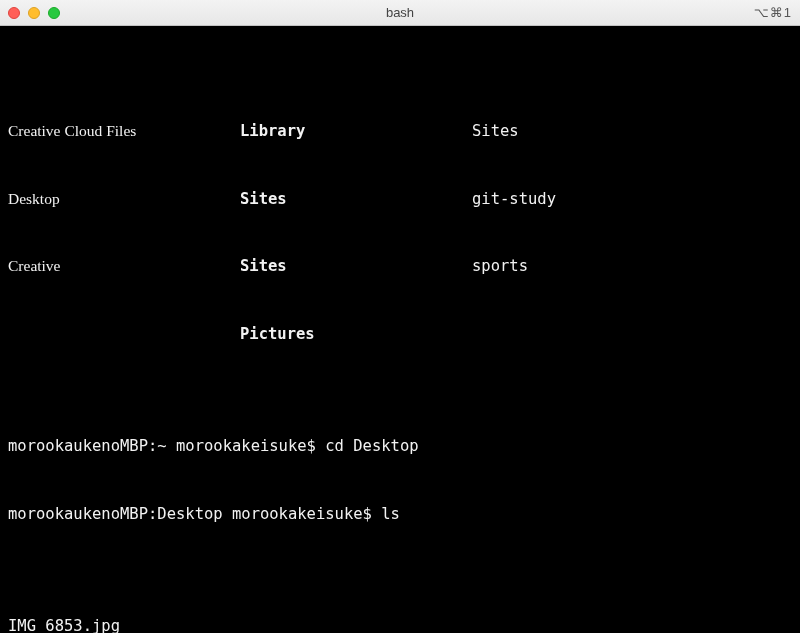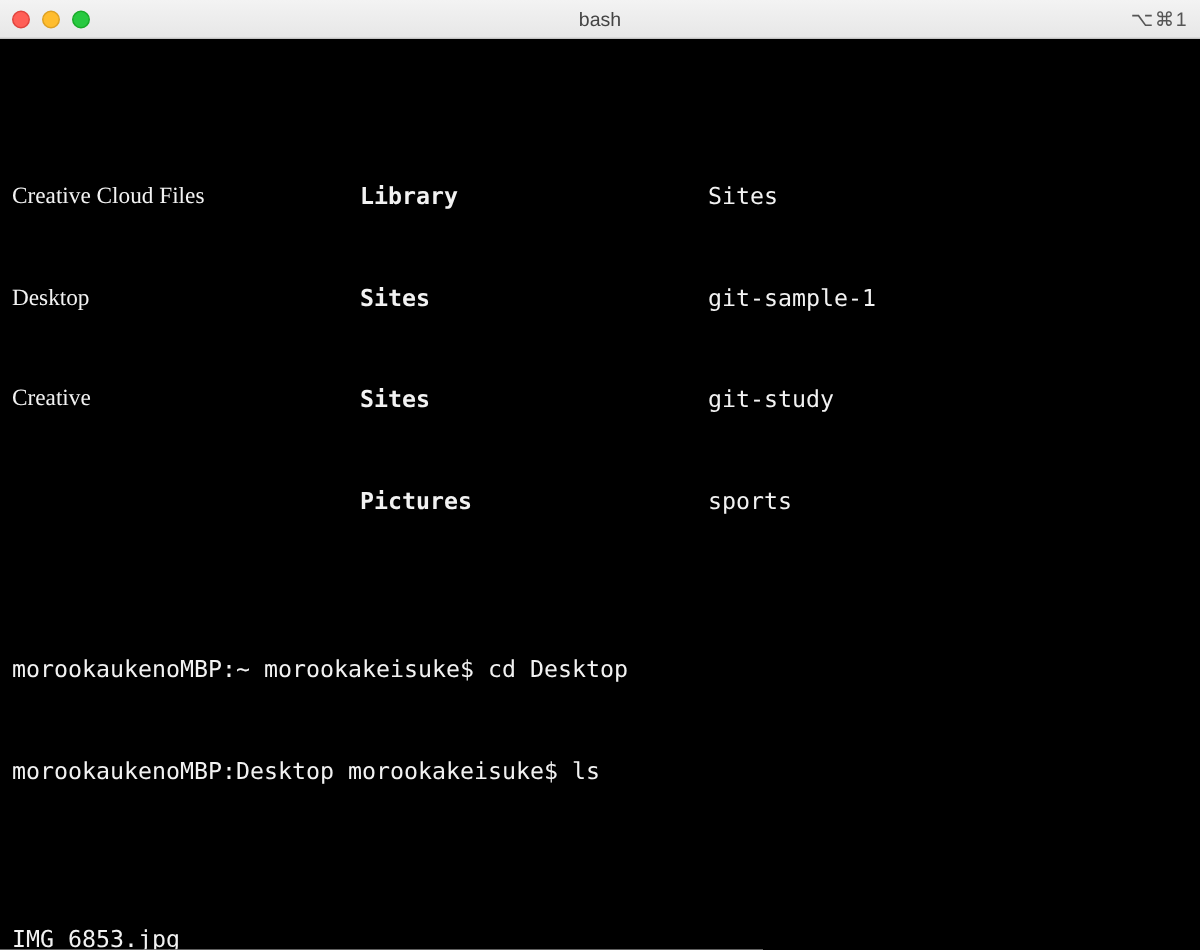--- a/index.html
+++ b/index.html
@@ -90,21 +90,20 @@
       <span class="line">Creative</span>
     </div>
     <div class="col col2">
       <span class="line">Library</span>
       <span class="line">Sites</span>
       <span class="line">Sites</span>
       <span class="line">Pictures</span>
     </div>
     <div class="col col3">
       <span class="line">Sites</span>
-      <span class="line">git-sample-1</span>
       <span class="line">git-study</span>
       <span class="line">sports</span>
     </div>
   </div>
   <span class="line">morookaukenoMBP:~ morookakeisuke$ cd Desktop</span>
   <span class="line">morookaukenoMBP:Desktop morookakeisuke$ ls</span>
   <div>
     <span class="line">IMG_6853.jpg</span>
     
     

